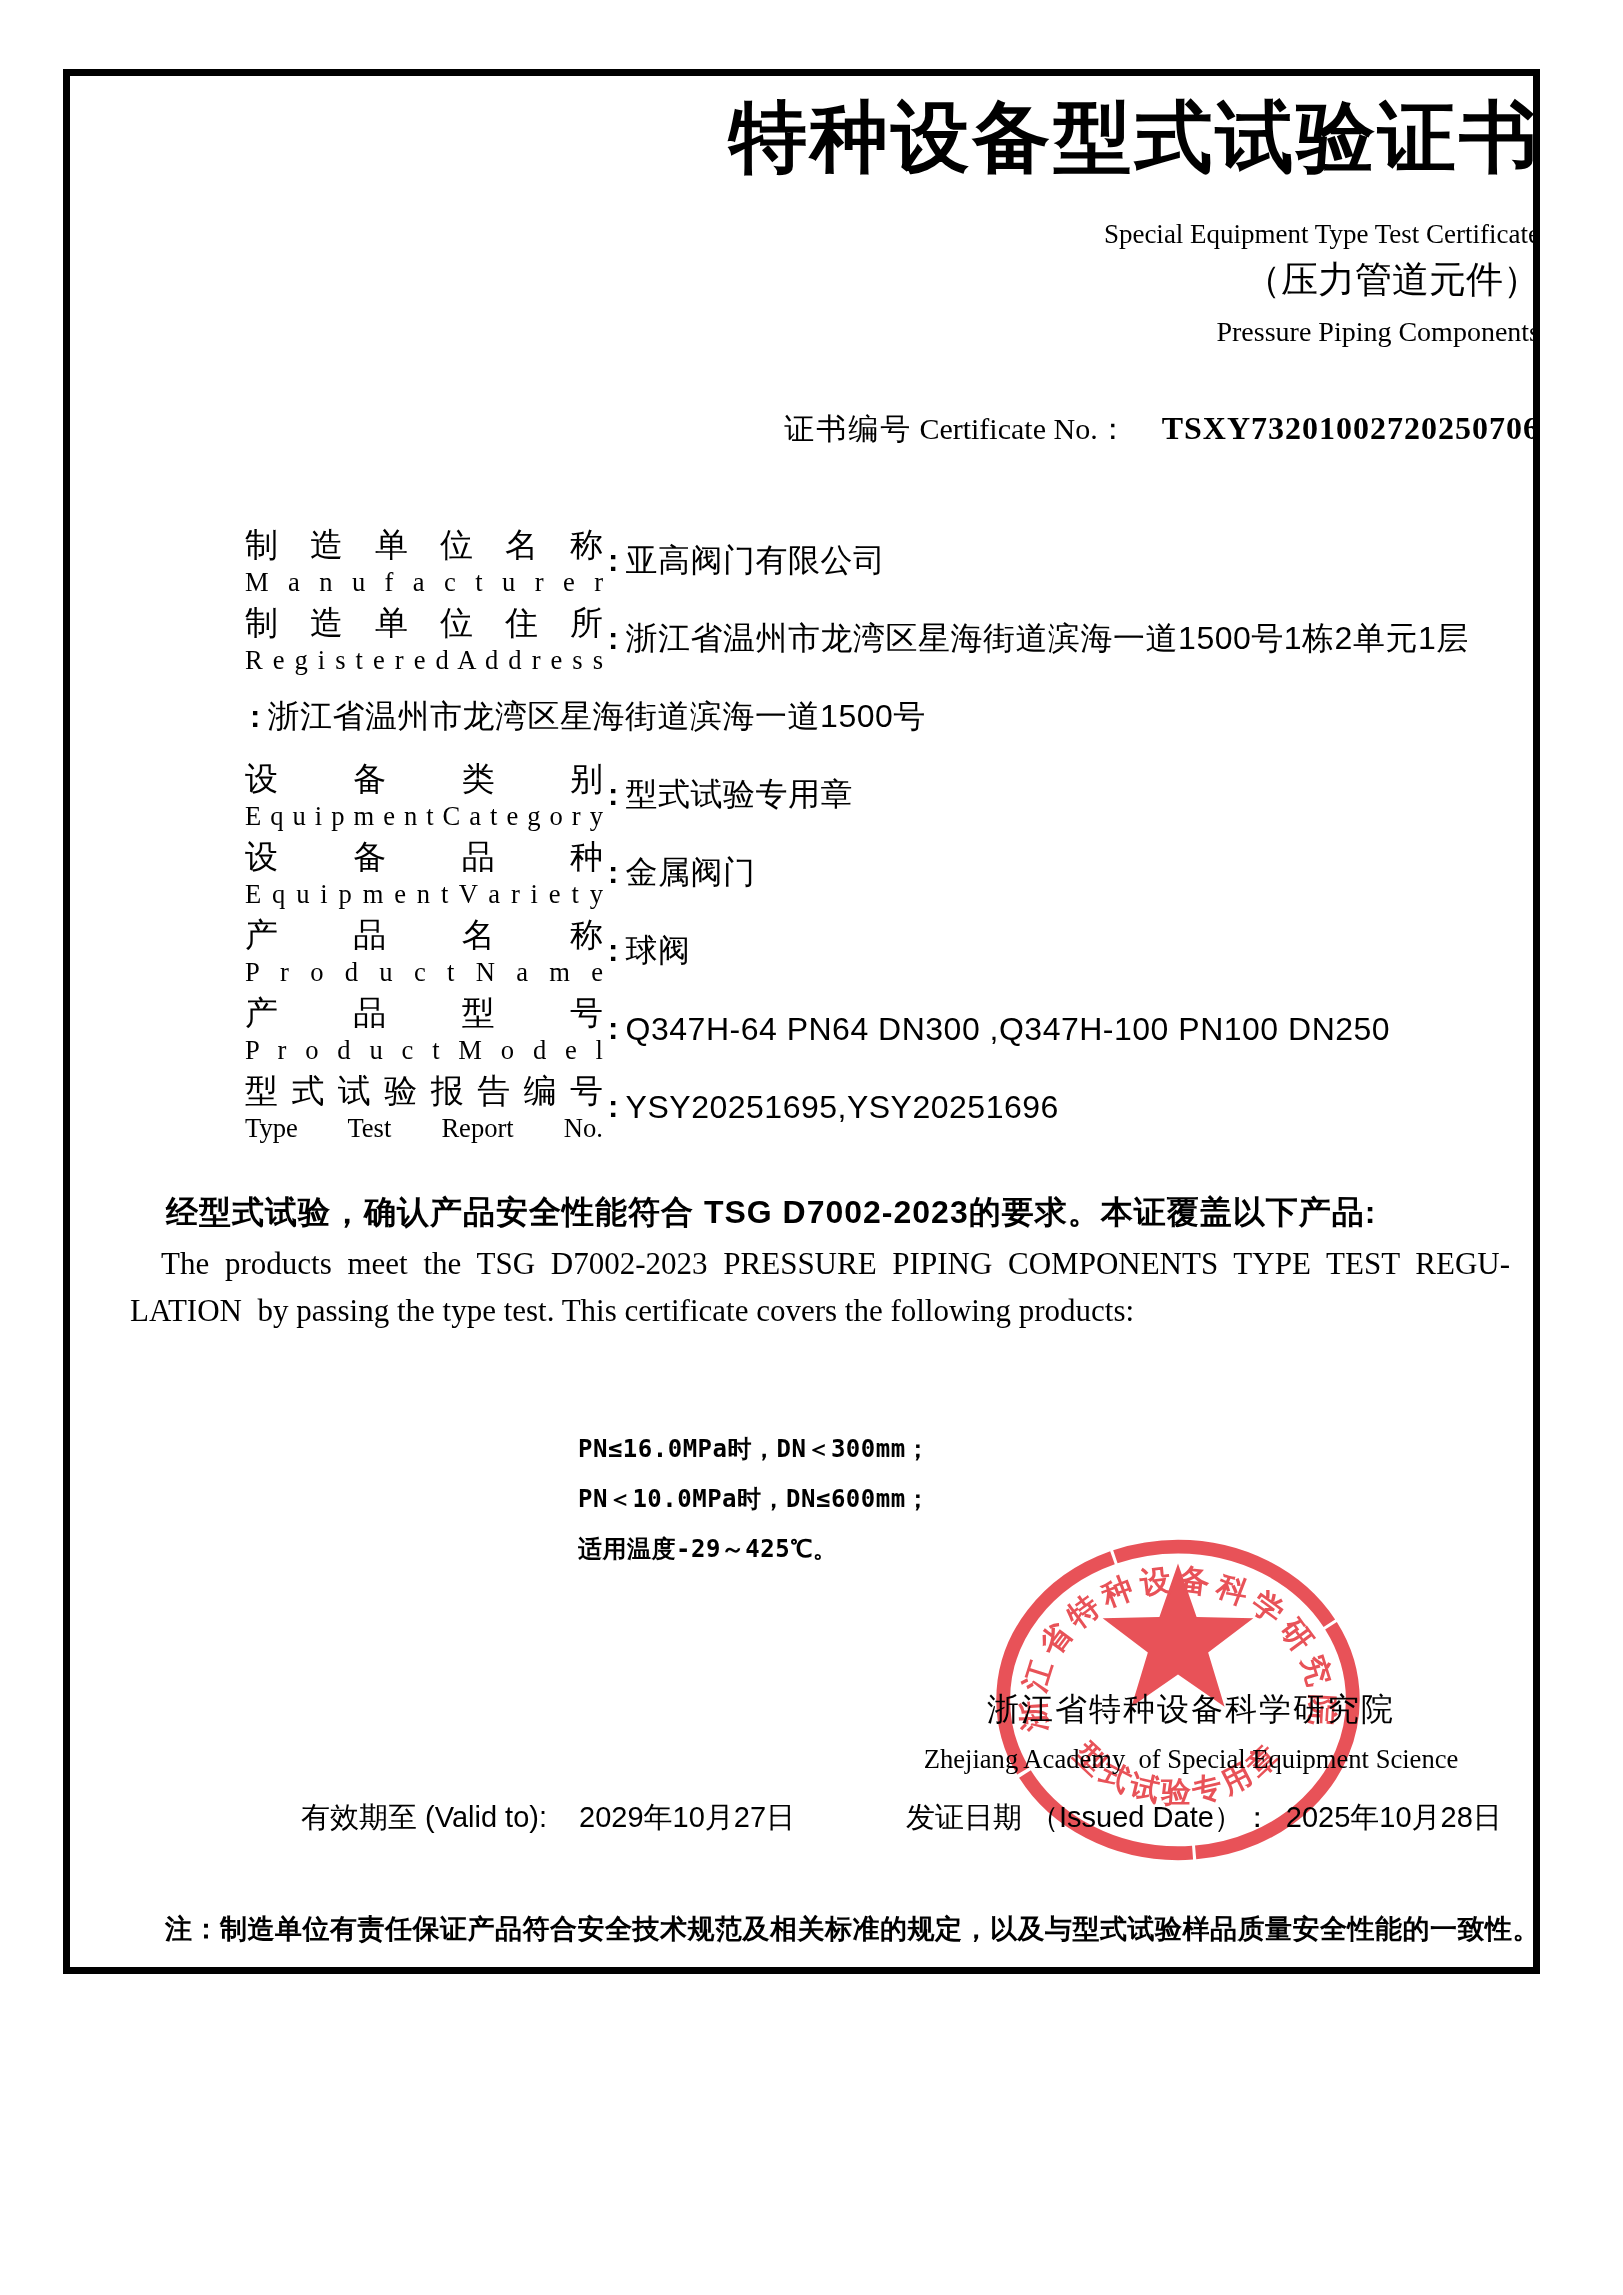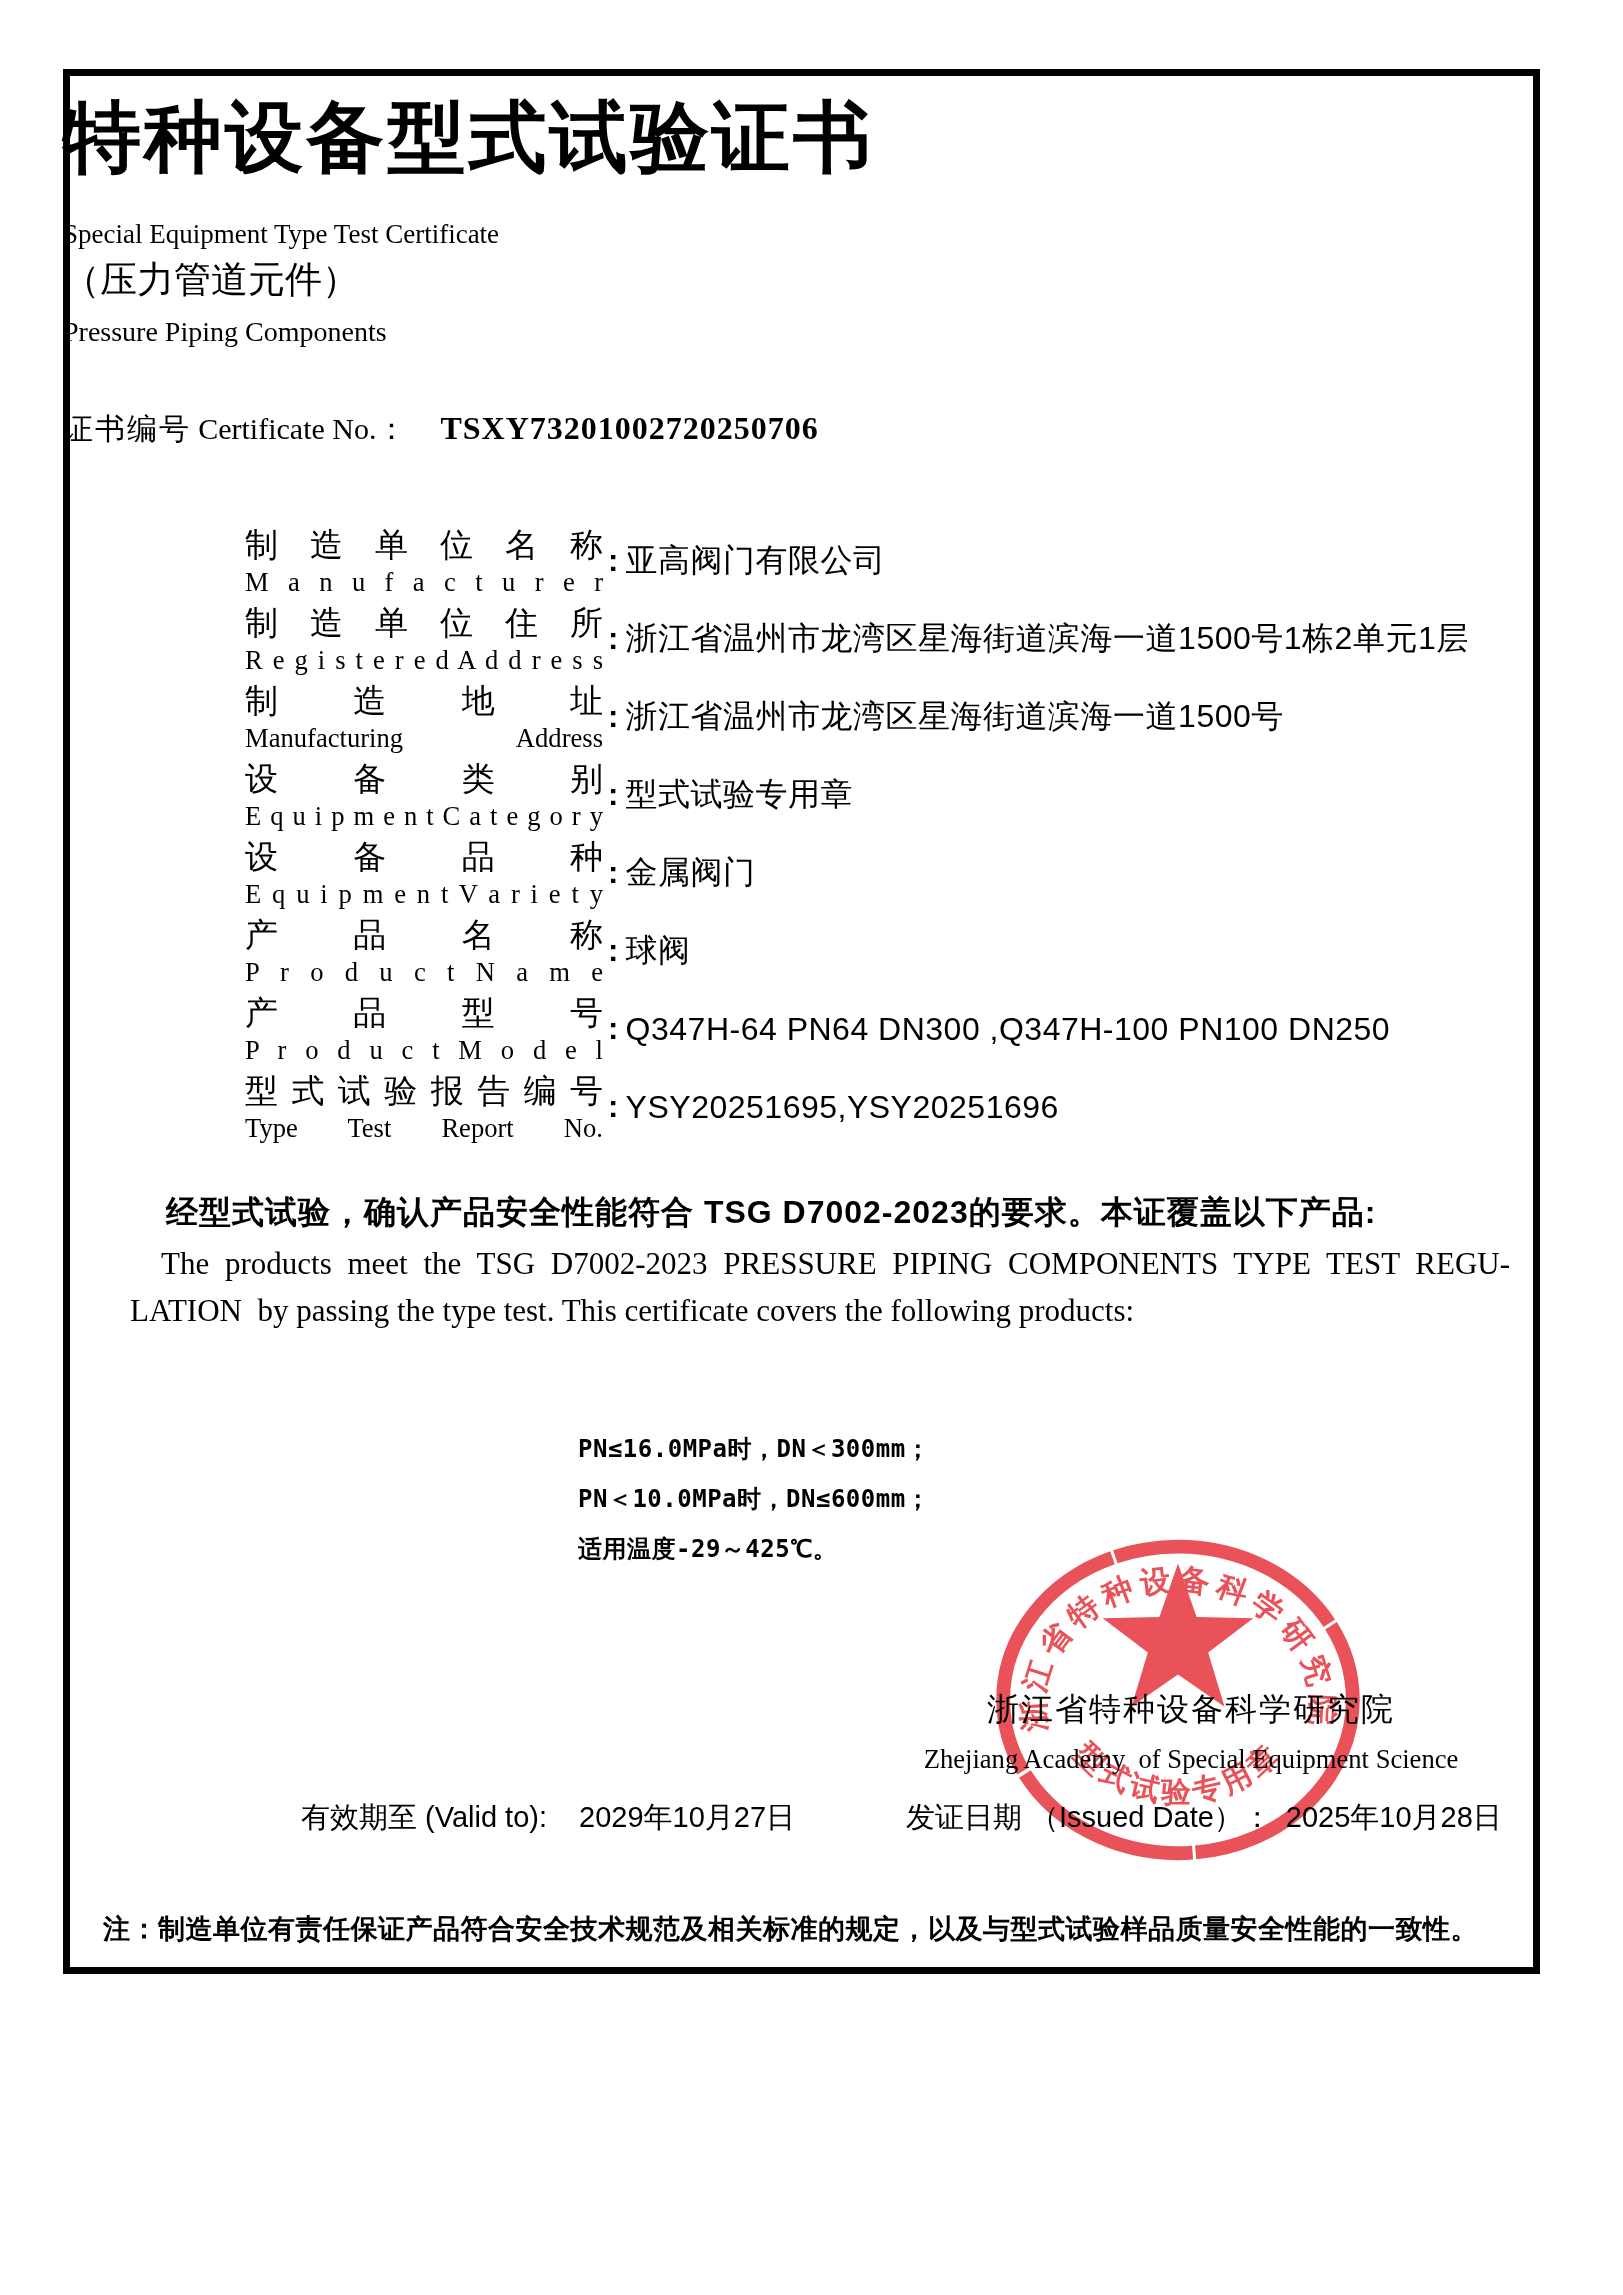--- a/index.html
+++ b/index.html
@@ -7,21 +7,21 @@
   .page {
     position:relative; width:1623px; height:2295px; background:#ffffff;
     font-family:"Liberation Sans","DejaVu Sans",sans-serif; color:#000;
     overflow:hidden;
   }
   .frame {
     position:absolute; left:63px; top:69px; width:1477px; height:1905px;
     border:7.2px solid #000;
   }
   .abs { position:absolute; }
-  .center { left:63px; width:1477px; text-align:left; }
+  .center { left:63px; width:1477px; text-align:right; }
 
   .title-cn {
     top:86px; font-size:78px; font-weight:700; letter-spacing:3.1px;
     font-family:"Liberation Serif","DejaVu Serif",serif;
   }
   .title-en {
     top:180px; font-size:27px; font-weight:400;
     font-family:"Liberation Serif","DejaVu Serif",serif;
     margin-top:39px;
   }
@@ -111,24 +111,20 @@
     </div>
     <div class="frow">
       <div class="flabel">
         <div class="f-cn">制造单位住所</div>
         <div class="f-en">R e g i s t e r e d  A d d r e s s</div>
       </div>
       <div class="fcolon">:</div>
       <div class="fvalue">浙江省温州市龙湾区星海街道滨海一道1500号1栋2单元1层</div>
     </div>
     <div class="frow">
-      <div class="flabel">
-        <div class="f-cn">制造地址</div>
-        <div class="f-en">Manufacturing Address</div>
-      </div>
       <div class="fcolon">:</div>
       <div class="fvalue">浙江省温州市龙湾区星海街道滨海一道1500号</div>
     </div>
     <div class="frow">
       <div class="flabel">
         <div class="f-cn">设备类别</div>
         <div class="f-en">E q u i p m e n t  C a t e g o r y</div>
       </div>
       <div class="fcolon">:</div>
       <div class="fvalue">型式试验专用章</div>

